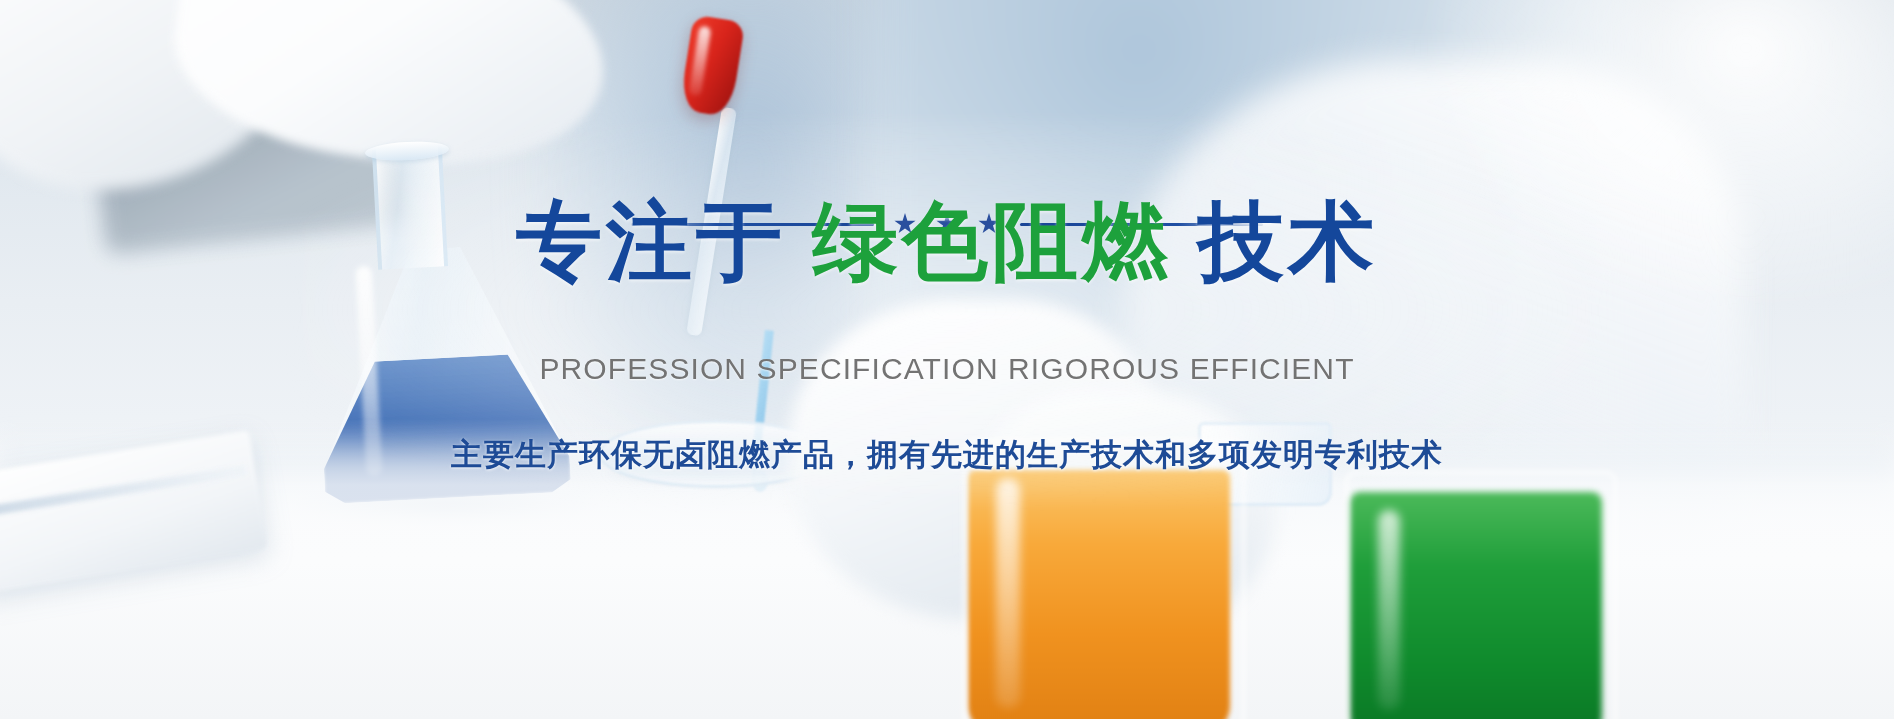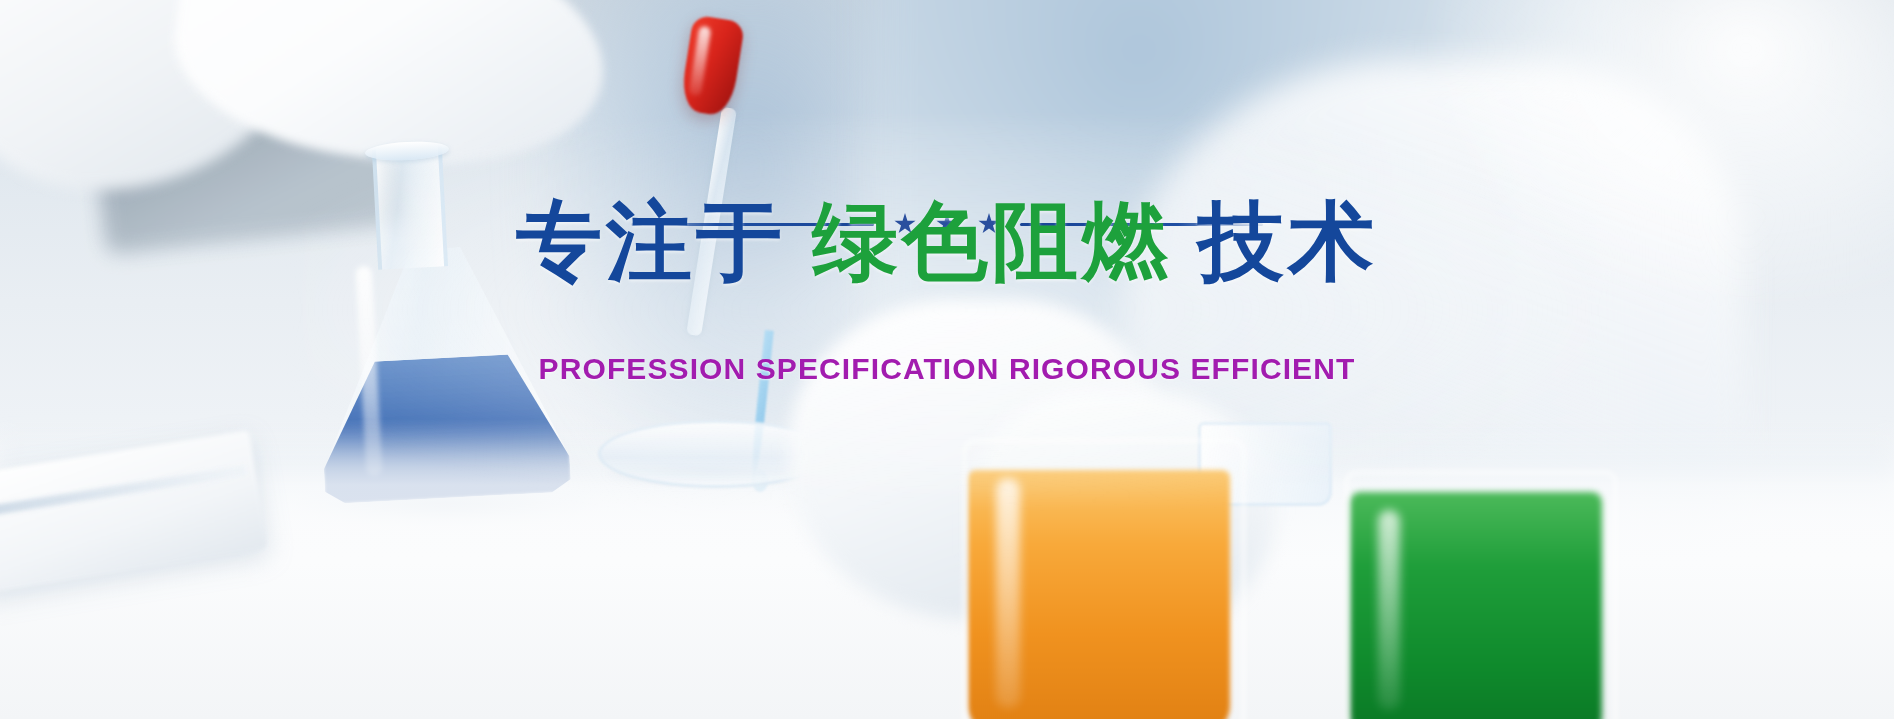--- a/index.html
+++ b/index.html
@@ -306,23 +306,23 @@
   }
   .headline .blue{color:#14479b;text-shadow:0 2px 3px rgba(255,255,255,.5);}
   .headline .green{color:#1da13c;text-shadow:0 2px 3px rgba(255,255,255,.5);}
   .headline .gap{display:inline-block;width:26px;}
 
   
   .subtitle-en{
     position:absolute;top:352px;left:50%;transform:translateX(-50%);
     white-space:nowrap;
     font-size:30px;
-    font-weight:bold;
+    font-weight:normal;
     letter-spacing:1.1px;
-    color:#a21caf;
+    color:#737373;
     text-shadow:0 1px 2px rgba(255,255,255,.65);
   }
 
   
   .desc-cn{
     position:absolute;top:434px;left:50%;transform:translateX(-50%);
     white-space:nowrap;
     font-size:31px;
     font-weight:bold;
     letter-spacing:1px;
@@ -398,15 +398,16 @@
       </div>
       <div class="div-line right"></div>
     </div>
 
     <div class="headline">
       <span class="blue">专注于</span><span class="gap"></span><span class="green">绿色阻燃</span><span class="gap"></span><span class="blue">技术</span>
     </div>
 
     <div class="subtitle-en">PROFESSION SPECIFICATION RIGOROUS EFFICIENT</div>
 
+    <div class="desc-cn">主要生产环保无卤阻燃产品，拥有先进的生产技术和多项发明专利技术</div>
 
   </div>
 </div>
 
 </body></html>

